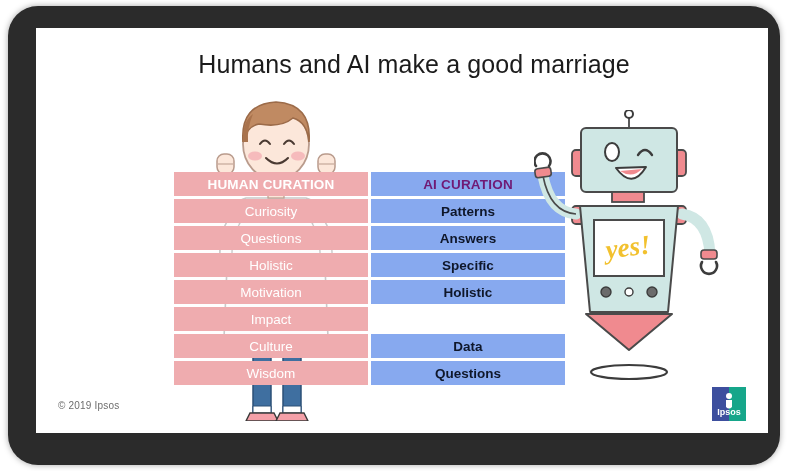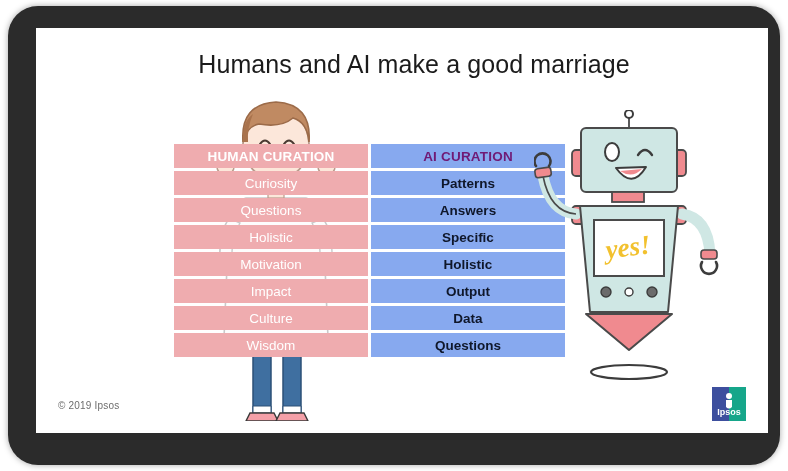--- a/index.html
+++ b/index.html
@@ -61,20 +61,21 @@
     margin-bottom: 3px;
     height: 24px;
   }
   .cell {
     flex: 0 0 194px;
     height: 24px;
     display: flex;
     align-items: center;
     justify-content: center;
     font-size: 13.5px;
+    margin-top: 28px;
   }
   .cell.human      { background: #efacaf; color: #ffffff; }
   .cell.ai         { background: #87a9ef; color: #0f172a; font-weight: bold; }
   .header-row .cell.human { font-weight: bold; font-size: 13.5px; letter-spacing: 0.2px; }
   .header-row .cell.ai    { font-weight: bold; font-size: 13.5px; letter-spacing: 0.2px; color:#701a75; }
 
   
   #human-figure {
     position: absolute;
     left: 170px;
@@ -178,21 +179,20 @@
       <div class="table-row">
         <div class="cell human">Holistic</div>
         <div class="cell ai">Specific</div>
       </div>
       <div class="table-row">
         <div class="cell human">Motivation</div>
         <div class="cell ai">Holistic</div>
       </div>
       <div class="table-row">
         <div class="cell human">Impact</div>
-        <div class="cell ai">Output</div>
       </div>
       <div class="table-row">
         <div class="cell human">Culture</div>
         <div class="cell ai">Data</div>
       </div>
       <div class="table-row">
         <div class="cell human">Wisdom</div>
         <div class="cell ai">Questions</div>
       </div>
     </div>

